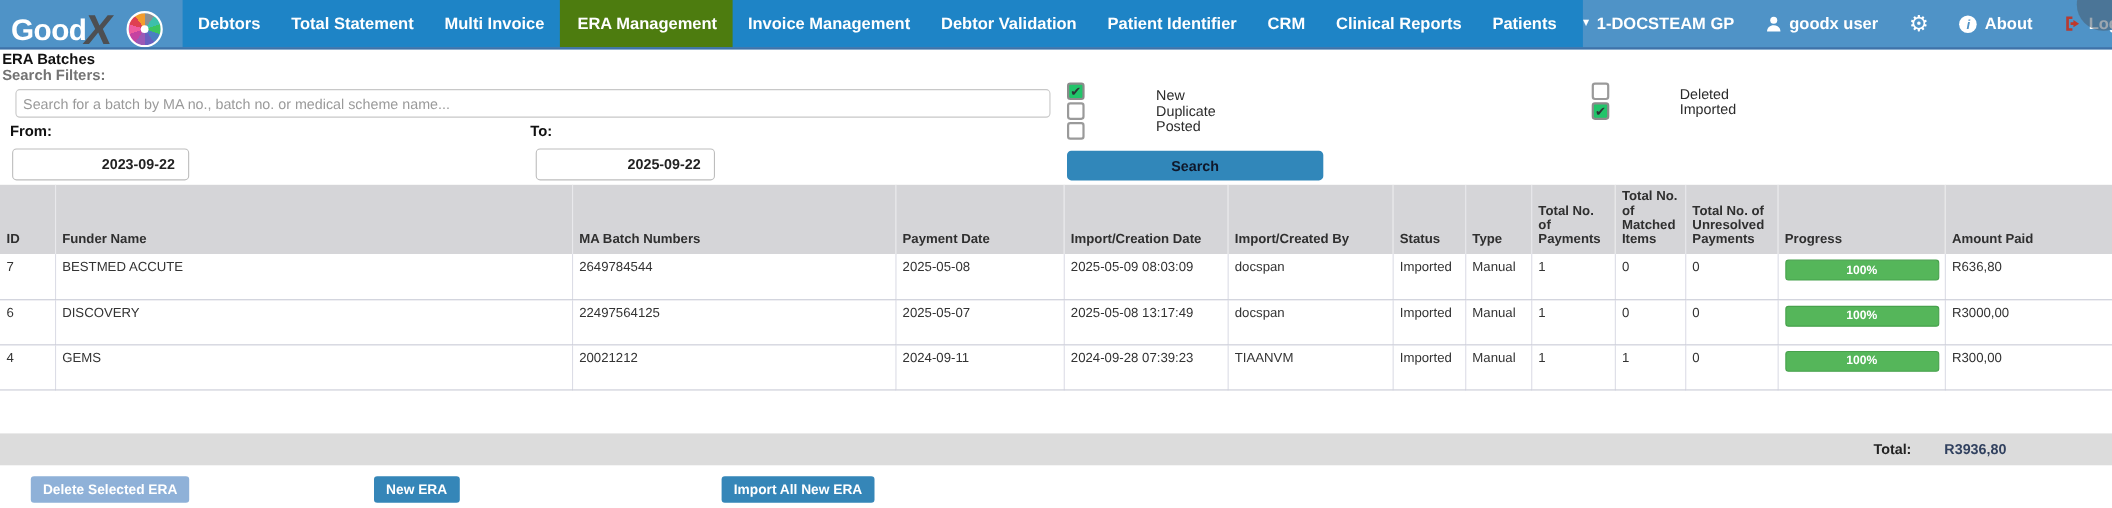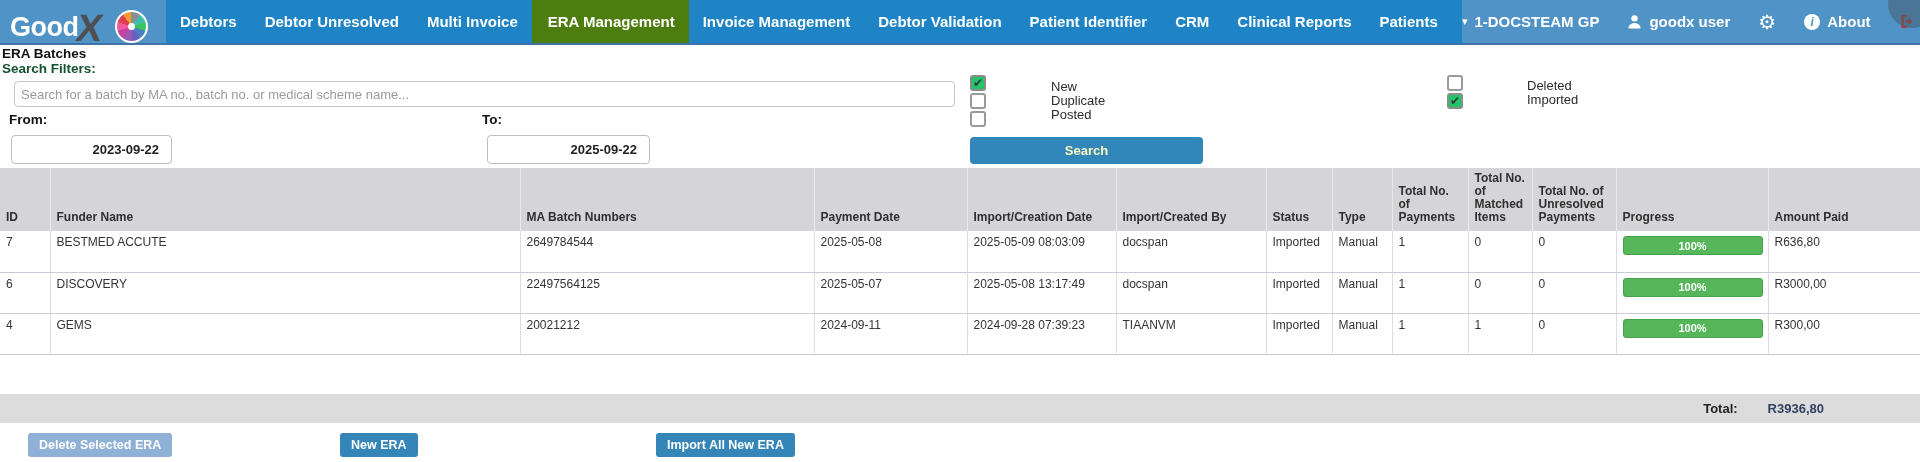--- a/index.html
+++ b/index.html
@@ -33,21 +33,21 @@
   .gear-glyph { font-size:20px; line-height:20px; }
   .info-circle { width:16px; height:16px; border-radius:50%; background:#fff; color:#4f93c7;
                  font-size:12px; font-weight:bold; display:flex; align-items:center;
                  justify-content:center; font-style:italic; }
   .corner-circle { position:absolute; right:-16px; top:-20px; width:48px; height:48px;
                    border-radius:50%; background:rgba(72,93,112,.55); }
 
   
   .abs { position:absolute; }
   .page-title    { left:2px; top:46px;  font-size:13.5px; font-weight:700; color:#111; }
-  .filters-label { left:2px; top:61px;  font-size:13.5px; font-weight:700; color:#14532d; }
+  .filters-label { left:2px; top:61px;  font-size:13.5px; font-weight:700; color:#737373; }
   .search-input { left:14px; top:81px; width:941px; height:26px; border:1px solid #c8c8c8;
                   border-radius:4px; padding:0 6px; font-size:13px; color:#333;
                   font-family:inherit; }
   .search-input::placeholder { color:#9a9a9a; }
   .from-label { left:9px;   top:112px; font-size:13.5px; font-weight:700; color:#111; }
   .to-label   { left:482px; top:112px; font-size:13.5px; font-weight:700; color:#111; }
   .date-input { height:29px; border:1px solid #bdbdbd; border-radius:4px; padding:0 12px;
                 font-size:13px; font-weight:600; color:#222; font-family:inherit;text-align:right; }
   .from-input { left:11px;  top:135px; width:161px; }
   .to-input   { left:487px; top:135px; width:163px; }
@@ -57,21 +57,21 @@
         display:flex; align-items:center; justify-content:center; cursor:pointer;
         font-size:12px; font-weight:bold; color:transparent; }
   .cb.checked { background:#22c46a; border-color:#8b8b8b; color:#2d3436; }
   .cb-labels { display:flex; flex-direction:column; font-size:13px; color:#2b2b2b; line-height:14px; }
   .cb-boxes-left   { left:970px;  top:75px; }
   .cb-labels-left  { left:1051px; top:80px; }
   .cb-boxes-right  { left:1447px; top:75px; }
   .cb-labels-right { left:1527px; top:79px; }
 
   .search-button { left:970px; top:137px; width:233px; height:27px; background:#3187ba;
-                   color:#fef9c3; border:none; border-radius:4px; font-size:13px; font-weight:600;
+                   color:#0f172a; border:none; border-radius:4px; font-size:13px; font-weight:600;
                    cursor:pointer; font-family:inherit; }
 
   
   .era-table { position:absolute; left:0; top:168px; width:1920px; border-collapse:collapse;
                table-layout:fixed; }
   .era-table th { background:#d5d5d8; vertical-align:bottom; text-align:left; height:49px;
                   padding:4px 6px 7px 6px; font-size:12px; line-height:13px; color:#2f2f2f;
                   border-right:1px solid #e9e9ec; }
   .era-table td { vertical-align:top; height:41px; padding:4px 6px; font-size:12px; color:#333;
                   border-right:1px solid #dcdde6; border-bottom:1px solid #c9cbd6;
@@ -101,21 +101,21 @@
 <div id="app">
 
   <div class="nav">
     <div class="logo-area">
       <span class="brand-good">Good</span>
       <span class="brand-x">X</span>
       <span class="pinwheel"></span>
     </div>
     <ul class="nav-menu">
         <li class="nav-item">Debtors</li>
-        <li class="nav-item">Debtor Unresolved</li>
+        <li class="nav-item">Total Statement</li>
         <li class="nav-item">Multi Invoice</li>
         <li class="nav-item active">ERA Management</li>
         <li class="nav-item">Invoice Management</li>
         <li class="nav-item">Debtor Validation</li>
         <li class="nav-item">Patient Identifier</li>
         <li class="nav-item">CRM</li>
         <li class="nav-item">Clinical Reports</li>
         <li class="nav-item">Patients</li>
       </ul>
     <div class="nav-right">

